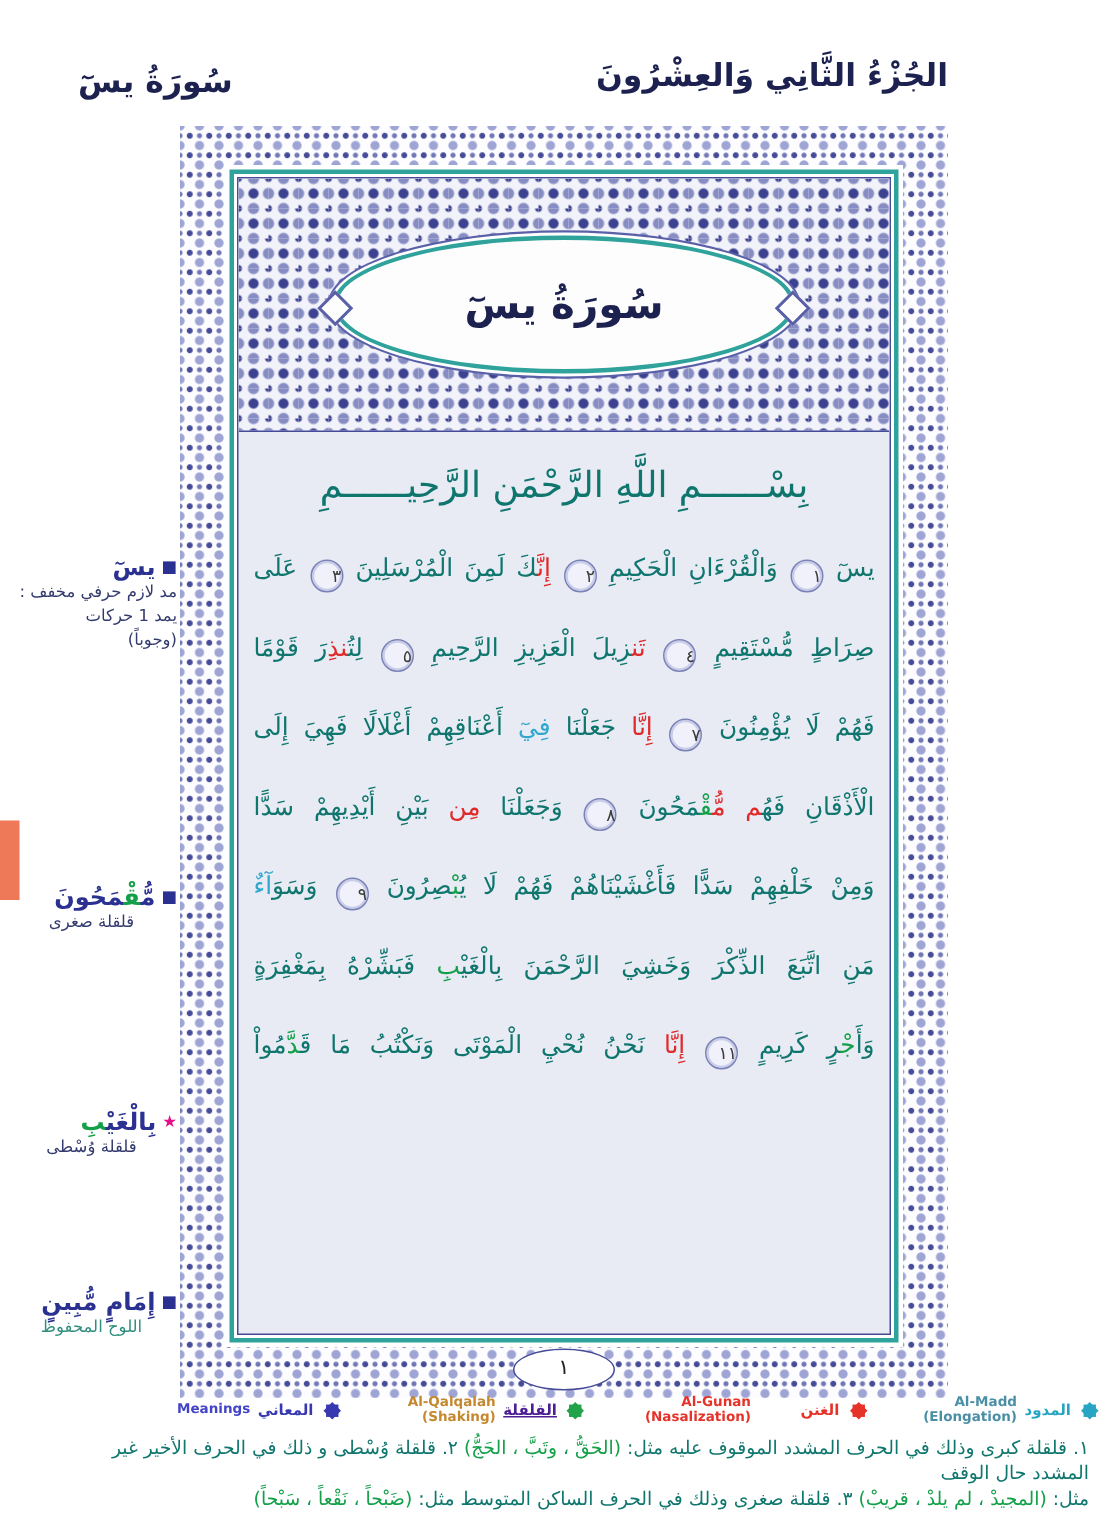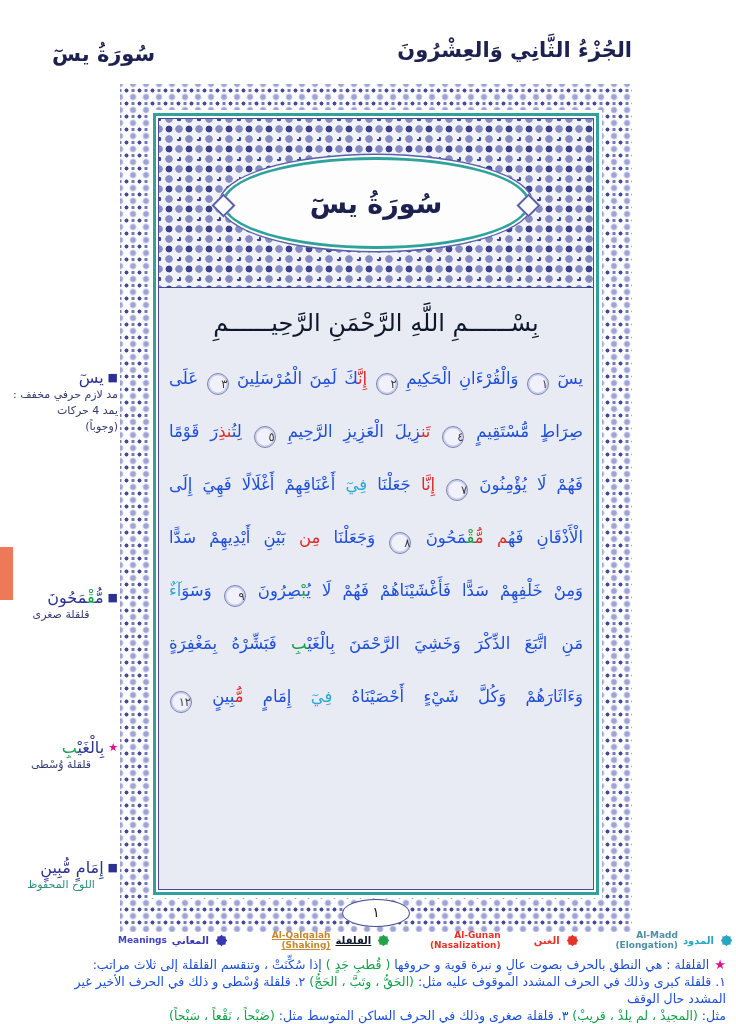--- a/index.html
+++ b/index.html
@@ -40,37 +40,37 @@
     background-size:20px 20px;border-bottom:1.5px solid #454b97;}
   .cartouche{width:302px;height:86px;background:#fdfdfd;border:3px solid #2fa39b;border-radius:50%;
     box-shadow:0 0 0 2px #ffffff,0 0 0 3.5px #5a60a8;display:flex;align-items:center;justify-content:center;
     position:relative;}
   .cartouche .tip{position:absolute;width:13px;height:13px;background:#fdfdfd;border:2px solid #5a60a8;transform:rotate(45deg);}
   .tip-l{left:-10px;top:37px;} .tip-r{right:-10px;top:37px;}
   .cartouche-text{font-size:27px;color:#1c2150;font-weight:bold;direction:rtl;}
 
   
   .text-panel{padding:2px 10px 0 10px;direction:rtl;}
-  .basmala{height:62px;line-height:66px;text-align:center;font-size:24px;color:#0f172a;}
+  .basmala{height:62px;line-height:66px;text-align:center;font-size:24px;color:#0f766e;}
   .qline{height:53px;line-height:53px;font-size:16.5px;color:#141414;
          text-align:justify;text-align-last:justify;overflow:hidden;word-spacing:-0.5px;}
-  .c-k{color:#1d4ed8;} .c-r{color:#e02a2a;} .c-g{color:#13a049;} .c-c{color:#2fa8cf;} .c-n{color:#2b3190;}
+  .c-k{color:#0f766e;} .c-r{color:#e02a2a;} .c-g{color:#13a049;} .c-c{color:#2fa8cf;} .c-n{color:#2b3190;}
   .ayah{display:inline-block;width:20px;height:20px;border-radius:50%;background:#f0f1fa;
         border:1px solid #7b82b8;box-shadow:inset 0 0 0 1.5px #c9cde8;color:#3b3b3b;
         font-size:11.5px;line-height:20px;text-align:center;vertical-align:-4px;margin:0 1px;}
 
   
   .pageno{position:absolute;left:50%;transform:translateX(-50%);bottom:5px;width:66px;height:26px;
     background:#ffffff;border:1.5px solid #454b97;border-radius:50%;text-align:center;
     line-height:24px;font-size:14px;color:#222222;z-index:3;}
 
   
   .margin-rail{position:absolute;left:4px;top:0;width:114px;}
   .mnote{position:absolute;width:114px;direction:rtl;text-align:center;}
-  .mn-term{font-size:16px;font-weight:normal;color:#2b3190;text-align:right;padding-left:2px;}
+  .mn-term{font-size:16px;font-weight:bold;color:#2b3190;text-align:right;padding-left:2px;}
   .mn-bullet{font-size:11px;margin-left:4px;vertical-align:2px;}
   .mn-line{font-size:11px;color:#333a6e;line-height:16px;}
   .mnote.n4 .mn-line{color:#2f8e7e;}
   .n1{top:368px;} .n1 .mn-line{text-align:right;}
   .n2{top:588px;} .n3{top:738px;} .n4{top:842px;margin-top:16px;}
 
   
   .side-tab{position:absolute;left:0;top:547px;width:13px;height:53px;background:#ee7958;}
 
   
@@ -93,21 +93,21 @@
 
   <div class="head-title head-juz">الجُزْءُ الثَّانِي وَالعِشْرُونَ</div>
   <div class="head-title head-surah">سُورَةُ يسٓ</div>
 
   <div class="side-tab" style="background-color: rgb(238, 121, 88);"></div>
 
   <div class="margin-rail">
     <div class="mnote n1">
       <div class="mn-term"><span class="mn-bullet" style="color: rgb(43, 49, 144);">■</span><span><span class="c-n">يسٓ</span></span></div>
       <div class="mn-line">مد لازم حرفي مخفف :</div>
-      <div class="mn-line">يمد 4 حركات</div>
+      <div class="mn-line">يمد 1 حركات</div>
       <div class="mn-line">(وجوباً)</div>
     </div>
     <div class="mnote n2">
       <div class="mn-term"><span class="mn-bullet" style="color: rgb(43, 49, 144);">■</span><span><span class="c-n">مُّ‍</span><span class="c-g">‍قْ‍</span><span class="c-n">‍مَحُونَ</span></span></div>
       <div class="mn-line">قلقلة صغرى</div>
     </div>
     <div class="mnote n3">
       <div class="mn-term"><span class="mn-bullet" style="color: rgb(230, 12, 138);">★</span><span><span class="c-n">بِالْغَيْ‍</span><span class="c-g">‍بِ</span></span></div>
       <div class="mn-line">قلقلة وُسْطى</div>
     </div>
@@ -132,21 +132,21 @@
             </div>
 
             <div class="text-panel">
               <div class="basmala">بِسْــــــمِ اللَّهِ الرَّحْمَنِ الرَّحِيــــــمِ</div>
               <div class="qline"><span class="c-k">يسٓ</span> <span class="ayah">١</span> <span class="c-k">وَالْقُرْءَانِ الْحَكِيمِ</span> <span class="ayah">٢</span> <span class="c-r">إِنَّ‍</span><span class="c-k">‍كَ لَمِنَ الْمُرْسَلِينَ</span> <span class="ayah">٣</span> <span class="c-k">عَلَى</span></div>
               <div class="qline"><span class="c-k">صِرَاطٍ مُّسْتَقِيمٍ</span> <span class="ayah">٤</span> <span class="c-r">تَن‍</span><span class="c-k">‍زِيلَ الْعَزِيزِ الرَّحِيمِ</span> <span class="ayah">٥</span> <span class="c-k">لِتُ‍</span><span class="c-r">‍نذِ</span><span class="c-k">رَ قَوْمًا</span></div>
               <div class="qline"><span class="c-k">فَهُمْ لَا يُؤْمِنُونَ</span> <span class="ayah">٧</span> <span class="c-r">إِنَّا</span><span class="c-k"> جَعَلْنَا </span><span class="c-c">فِيٓ</span><span class="c-k"> أَعْنَاقِهِمْ أَغْلَالًا فَهِيَ إِلَى</span></div>
               <div class="qline"><span class="c-k">الْأَذْقَانِ فَهُ‍</span><span class="c-r">‍م مُّ‍</span><span class="c-g">‍قْ‍</span><span class="c-k">‍مَحُونَ</span> <span class="ayah">٨</span> <span class="c-k">وَجَعَلْنَا </span><span class="c-r">مِن</span><span class="c-k"> بَيْنِ أَيْدِيهِمْ سَدًّا</span></div>
               <div class="qline"><span class="c-k">وَمِنْ خَلْفِهِمْ سَدًّا فَأَغْشَيْنَاهُمْ فَهُمْ لَا يُ‍</span><span class="c-g">‍بْ‍</span><span class="c-k">‍صِرُونَ</span> <span class="ayah">٩</span> <span class="c-k">وَسَوَ</span><span class="c-c">آءٌ</span></div>
               <div class="qline"><span class="c-k">مَنِ اتَّبَعَ الذِّكْرَ وَخَشِيَ الرَّحْمَنَ بِالْغَيْ‍</span><span class="c-g">‍بِ</span><span class="c-k"> فَبَشِّرْهُ بِمَغْفِرَةٍ</span></div>
-              <div class="qline"><span class="c-k">وَءَاثَارَهُمْ وَكُلَّ شَيْءٍ أَحْصَيْنَاهُ </span><span class="c-c">فِيٓ</span><span class="c-k"> إِمَامٍ </span><span class="c-r">مُّ‍</span><span class="c-k">‍بِينٍ</span> <span class="ayah">١٢</span> </div>
+              <div class="qline"><span class="c-k">وَأَ</span><span class="c-g">جْ‍</span><span class="c-k">‍رٍ كَرِيمٍ</span> <span class="ayah">١١</span> <span class="c-r">إِنَّا</span><span class="c-k"> نَحْنُ نُحْيِ الْمَوْتَى وَنَكْتُبُ مَا قَ‍</span><span class="c-g">‍دَّ</span><span class="c-k">مُواْ</span></div>
             </div>
 
           </div>
         </div>
       </div>
     </div>
     <div class="pageno">١</div>
   </div>
 
   <div class="legend">
@@ -170,34 +170,33 @@
       <span class="lg-ar" style="color: rgb(230, 51, 42); margin-left: 28px;">الغنن</span>
       <span class="lg-en" style="color: rgb(230, 51, 42);">Al-Gunan (Nasalization)</span>
     </div>
     <div class="legend-item">
       <span class="lg-flower" style="color: rgb(35, 162, 76);">
           <svg width="15" height="15" viewBox="0 0 20 20">
             <rect x="4.5" y="4.5" width="11" height="11" fill="currentColor"></rect>
             <rect x="4.5" y="4.5" width="11" height="11" fill="currentColor" transform="rotate(45 10 10)"></rect>
           </svg>
         </span>
-      <span class="lg-ar" style="color: #0f172a; text-decoration: underline;">القلقلة</span>
-      <span class="lg-en" style="color: rgb(197, 136, 46); text-decoration: underline;">Al-Qalqalah (Shaking)</span>
+      <span class="lg-ar" style="color: #4c1d95; text-decoration: underline;">القلقلة</span>
+      <span class="lg-en" style="color: rgb(197, 136, 46);">Al-Qalqalah (Shaking)</span>
     </div>
     <div class="legend-item">
       <span class="lg-flower" style="color: rgb(56, 56, 176);">
           <svg width="15" height="15" viewBox="0 0 20 20">
             <rect x="4.5" y="4.5" width="11" height="11" fill="currentColor"></rect>
             <rect x="4.5" y="4.5" width="11" height="11" fill="currentColor" transform="rotate(45 10 10)"></rect>
           </svg>
         </span>
       <span class="lg-ar" style="color: rgb(56, 56, 176);">المعاني</span>
       <span class="lg-en" style="color: rgb(67, 67, 200);">Meanings</span>
     </div>
   </div>
 
   <div class="footnotes">
-    <div class="fline"><span class="fstar" style="color: rgb(230, 12, 138);">★</span><span><span class="c-k">القلقلة : هي النطق بالحرف بصوت عالٍ و نبرة قوية و حروفها </span><span class="c-g">( قُطبِ جَدٍ )</span><span class="c-k"> إذا سُكِّنَتْ ، وتنقسم القلقلة إلى ثلاث مراتب:</span></span></div>
     <div class="fline"><span><span class="c-k">١. قلقلة كبرى وذلك في الحرف المشدد الموقوف عليه مثل: </span><span class="c-g">(الحَقُّ ، وتَبَّ ، الحَجُّ)</span><span class="c-k"> ٢. قلقلة وُسْطى و ذلك في الحرف الأخير غير المشدد حال الوقف</span></span></div>
     <div class="fline"><span><span class="c-k">مثل: </span><span class="c-g">(المجيدْ ، لم يلدْ ، قريبْ)</span><span class="c-k"> ٣. قلقلة صغرى وذلك في الحرف الساكن المتوسط مثل: </span><span class="c-g">(ضَبْحاً ، نَقْعاً ، سَبْحاً)</span></span></div>
   </div>
 
 </div>
 
 </body></html>

